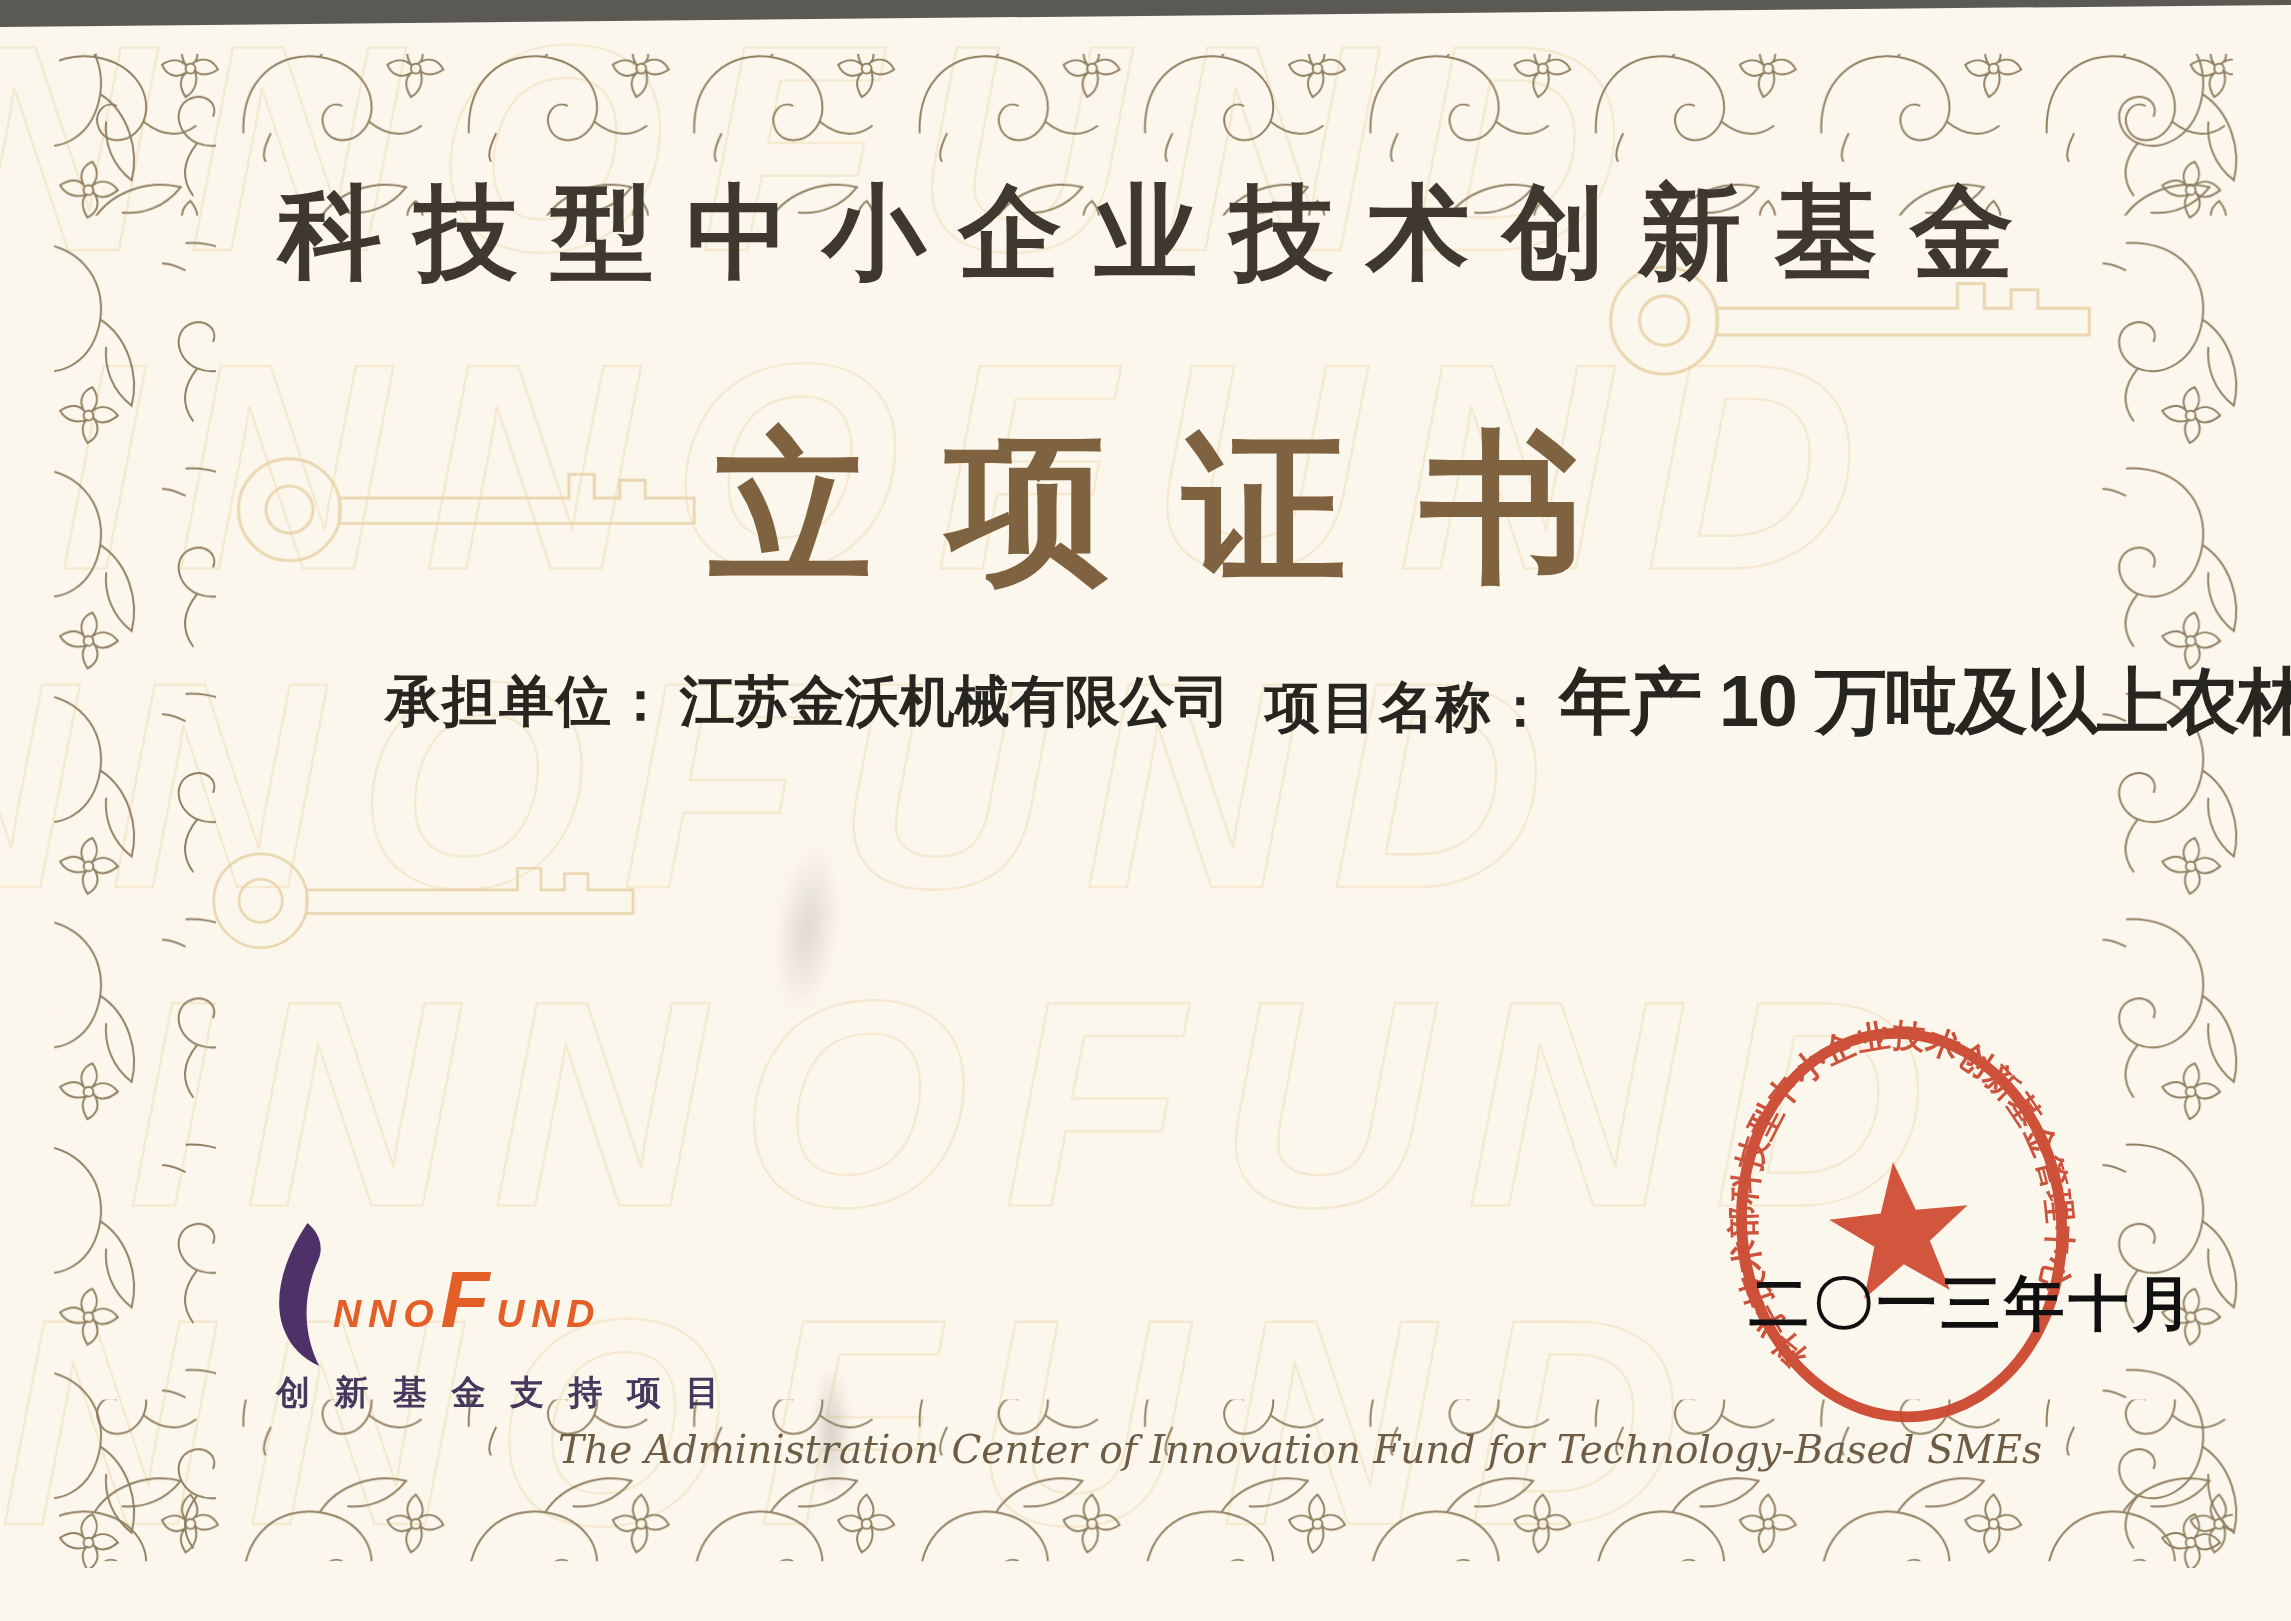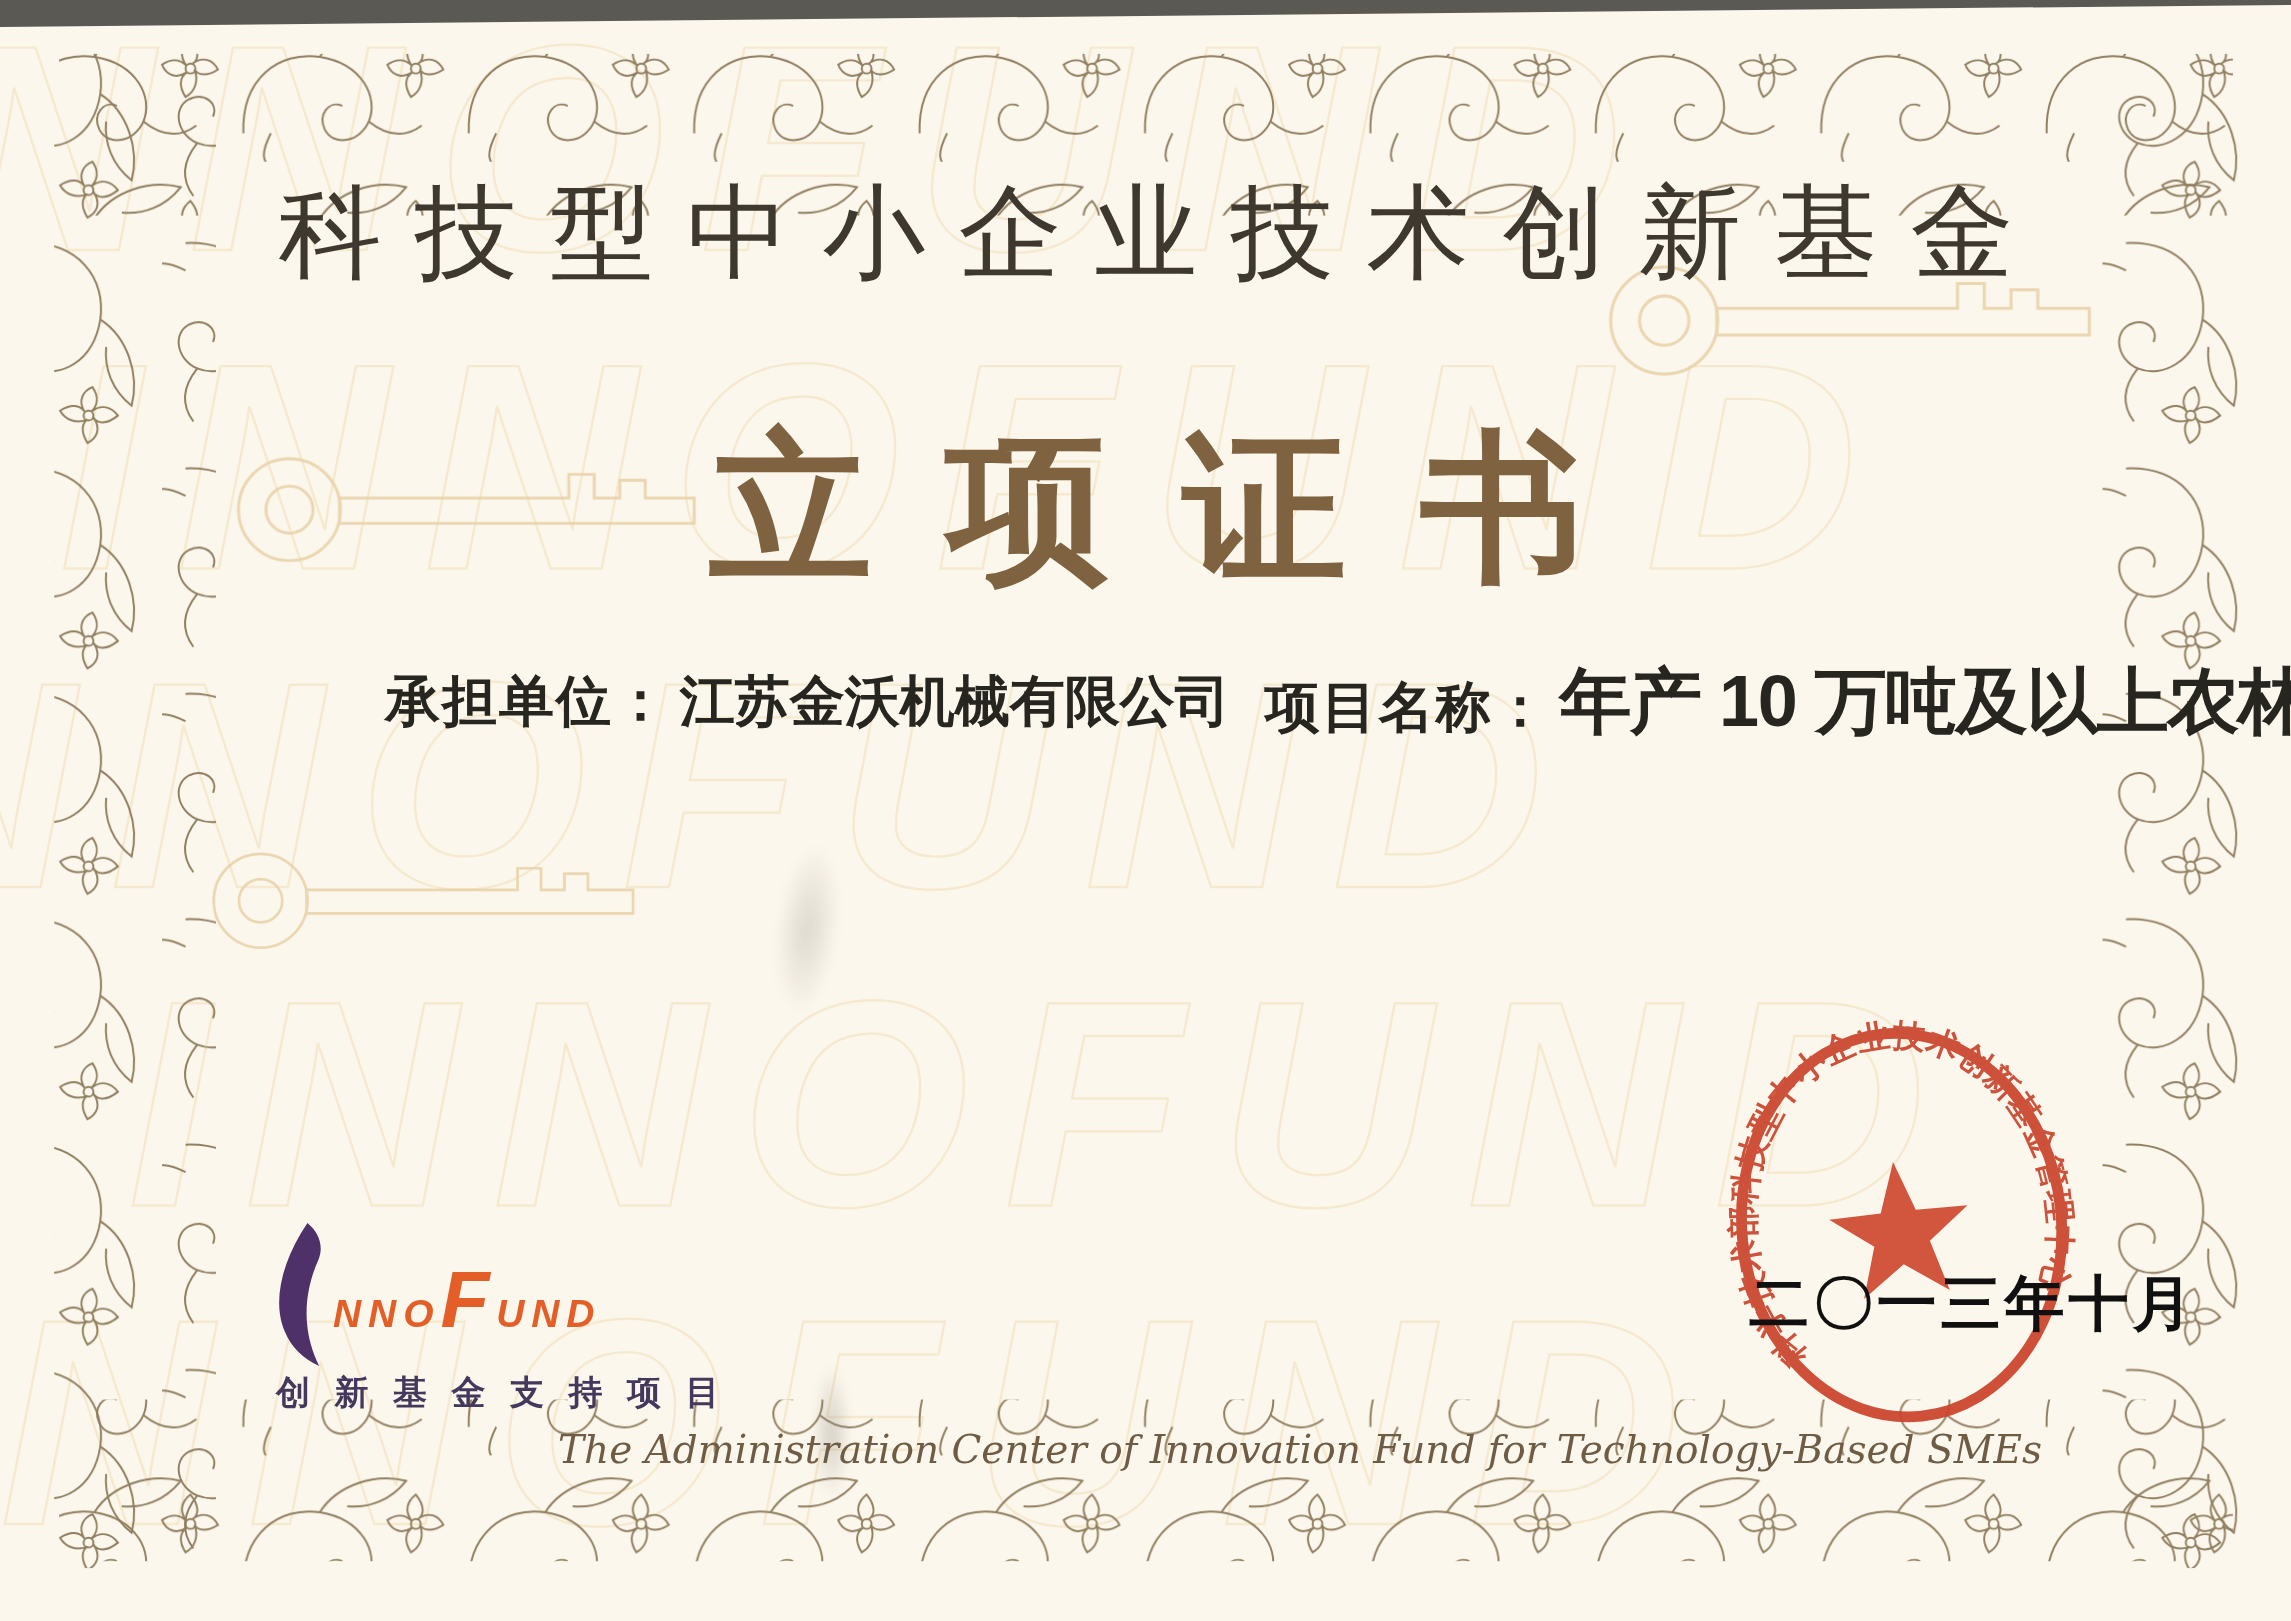--- a/index.html
+++ b/index.html
@@ -17,21 +17,21 @@
     position:absolute;left:-11.8px;top:-15.7px;width:2372px;height:43px;
     background:#4c4b47;transform:rotate(-0.55deg);transform-origin:left top;
     z-index:6;opacity:.92;
   }
   .smudge{position:absolute;z-index:2;border-radius:50%;filter:blur(4.9px);}
   .smudge.s1{left:776px;top:843px;width:63px;height:172px;background:radial-gradient(#9a948c,transparent 70%);opacity:.30;transform:rotate(7deg);}
   .smudge.s2{left:812px;top:1364px;width:39px;height:137px;background:radial-gradient(#8d867c,transparent 70%);opacity:.34;}
   
   .title{
     position:absolute;left:0;right:0;top:165px;z-index:3;
-    text-align:center;font-size:103px;font-weight:400;color:#3e382e;
+    text-align:center;font-size:103px;font-weight:700;color:#3e382e;
     letter-spacing:33px;text-indent:33px;white-space:nowrap;
   }
   .subtitle{
     position:absolute;left:0;right:0;top:400px;z-index:3;
     text-align:center;font-family:"DejaVu Serif","Liberation Serif",serif;
     font-size:163px;font-weight:700;color:#7f6240;
     letter-spacing:74px;text-indent:74px;white-space:nowrap;
   }
   .fields{
     position:absolute;left:385px;top:670px;z-index:3;

